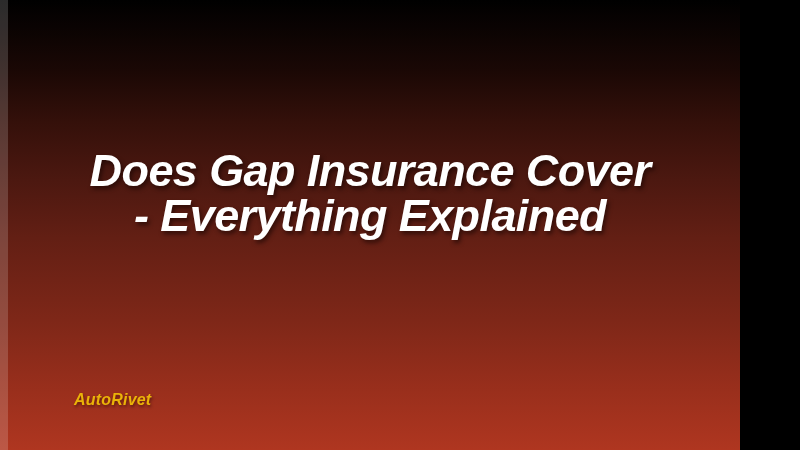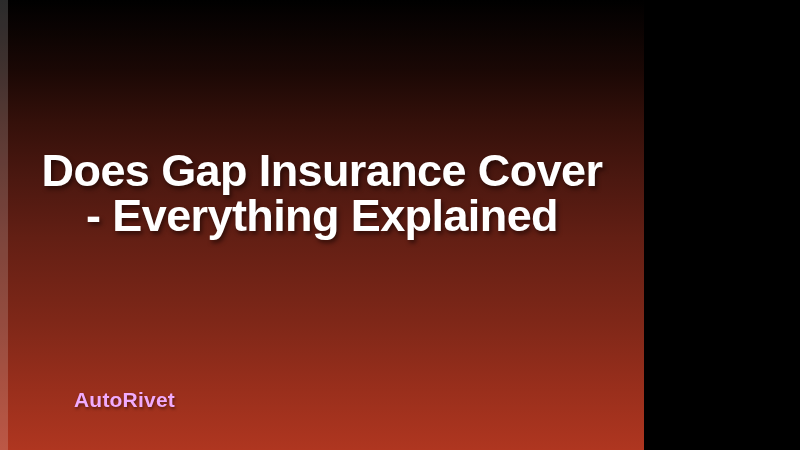--- a/index.html
+++ b/index.html
@@ -3,25 +3,26 @@
 <meta charset="utf-8">
 <style>
   html, body {
     margin: 0;
     padding: 0;
     background: #000;
   }
 
   #stage {
     position: relative;
-    width: 644px;
+    width: 740px;
     height: 450px;
     overflow: hidden;
     font-family: "Liberation Sans", sans-serif;
     background: #000;
+    font-style: italic;
   }
 
   
   #bg-gradient {
     position: absolute;
     inset: 0;
     background: linear-gradient(
       to bottom,
       #000000 0%,
       #0a0302 6%,
@@ -68,23 +69,23 @@
     letter-spacing: -0.6px;
     text-shadow: 2px 3px 4px rgba(20, 3, 0, 0.60);
     white-space: nowrap;
   }
 
   
   #brand {
     position: absolute;
     left: 74px;
     top: 389px;
-    color: #f0abfc;
+    color: #eab308;
     font-family: "Liberation Sans", sans-serif;
-    font-size: 21px;
+    font-size: 16px;
     font-weight: bold;
     letter-spacing: 0.2px;
     line-height: 21px;
     text-shadow: 1px 2px 3px rgba(25, 4, 0, 0.45);
   }
 </style>
 </head>
 <body>
 
 <div id="stage">

